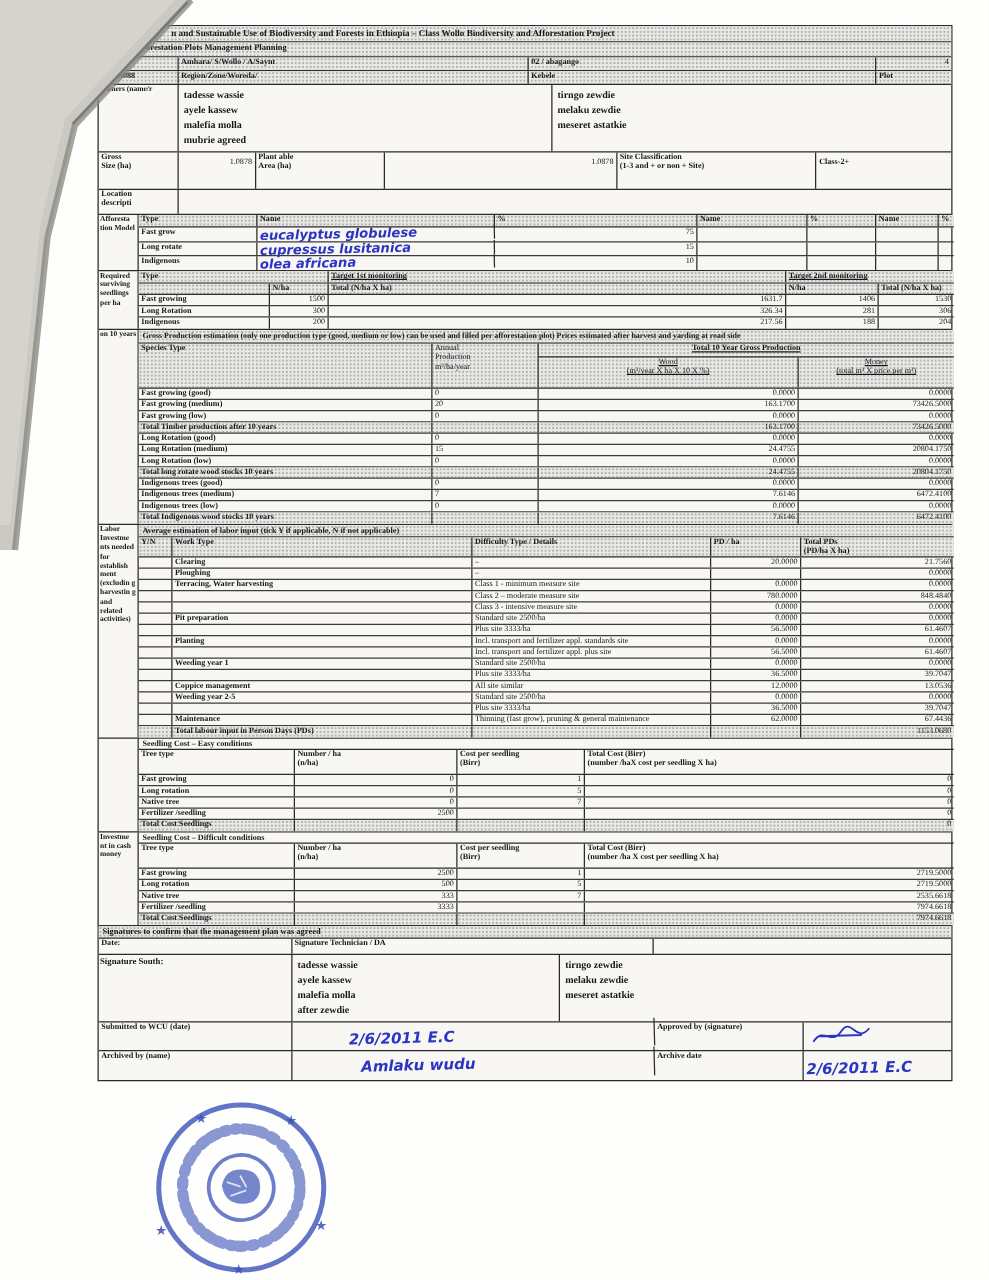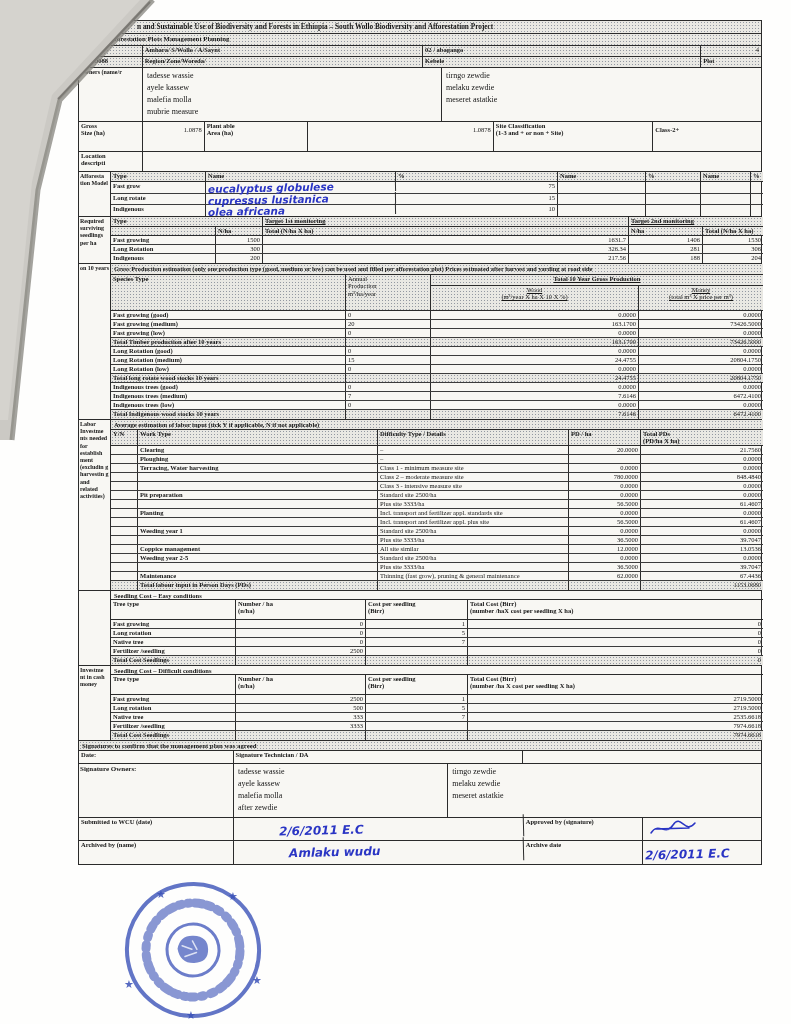--- a/index.html
+++ b/index.html
@@ -17,32 +17,32 @@
 .trow{display:flex;border-bottom:1px solid #3c3c3c;min-height:9px}
 .trow:last-child{border-bottom:none}
 .r{text-align:right}
 .c{text-align:center}
 .b{font-weight:bold}
 .u{text-decoration:underline}
 .shadebg{background-color:#e9e8e3;background-image:radial-gradient(circle,rgba(62,72,96,.5) .5px,transparent .6px);background-size:3px 3px}
 .band{font-weight:bold;font-size:6.8px;padding:1px 3px;border-bottom:1px solid #2b2b2b;overflow:hidden;white-space:nowrap}
 .hw{font-family:"DejaVu Sans",sans-serif;color:#2a35c4;font-style:italic;font-weight:bold;font-size:10.5px;white-space:nowrap;line-height:1;transform:rotate(-1.2deg)}
 .hwbig{font-family:"DejaVu Sans",sans-serif;color:#2a35c4;font-style:italic;font-weight:bold;font-size:12px;white-space:nowrap;transform:rotate(-1.5deg)}
-.names{font-size:8px;font-weight:normal;line-height:12px;padding:2px 4px}
+.names{font-size:8px;font-weight:bold;line-height:12px;padding:2px 4px}
 .name-line{white-space:nowrap}
 .fold{position:absolute;left:0;top:0;z-index:5;pointer-events:none}
 .stamp{position:absolute;left:112px;top:876px;z-index:6}
 .smallhead{font-weight:bold;font-size:6.3px}
 </style>
 </head>
 <body>
 
 <div class="form">
 
-  <div class="band shadebg" style="height:13px;font-size:7.3px;padding-left:58px">n and Sustainable Use of Biodiversity and Forests in Ethiopia – South Wollo Biodiversity and Afforestation Project</div>
+  <div class="band shadebg" style="height:13px;font-size:7.3px;padding-left:58px">n and Sustainable Use of Biodiversity and Forests in Ethiopia – Class Wollo Biodiversity and Afforestation Project</div>
   <div class="band shadebg" style="height:12px;padding-left:18px">the Afforestation Plots Management Planning</div>
 
   <div class="frow shadebg" style="height:11px">
     <div class="tc b" style="width:64px"></div>
     <div class="tc b" style="width:281px">Amhara/ S/Wollo / A/Saynt</div>
     <div class="tc b" style="width:279px">02 / abagango</div>
     <div class="tc last r" style="width:60px">4</div>
   </div>
   <div class="frow shadebg" style="height:11px">
     <div class="tc b" style="width:64px">M/DD088</div>
@@ -51,21 +51,21 @@
     <div class="tc last b" style="width:60px">Plot</div>
   </div>
 
   <div class="sect" style="height:54px">
     <div class="lbl" style="width:64px">Owners
 (name/r</div>
     <div class="names" style="width:300px;border-right:1px solid #2b2b2b">
         <div class="name-line">tadesse wassie</div>
         <div class="name-line">ayele kassew</div>
         <div class="name-line">malefia molla</div>
-        <div class="name-line">mubrie measure</div>
+        <div class="name-line">mubrie agreed</div>
       </div>
     <div class="names" style="width:320px">
         <div class="name-line">tirngo zewdie</div>
         <div class="name-line">melaku zewdie</div>
         <div class="name-line">meseret astatkie</div>
       </div>
   </div>
 
   <div class="frow" style="height:30px">
     <div class="tc b" style="width:64px">Gross
@@ -500,21 +500,21 @@
   </div>
 
   <div class="band shadebg" style="height:10px">Signatures to confirm that the management plan was agreed</div>
   <div class="frow" style="height:13px">
     <div class="tc b" style="width:155px">Date:</div>
     <div class="tc b" style="width:290px">Signature Technician / DA</div>
     <div class="tc last" style="width:239px"></div>
   </div>
 
   <div class="sect" style="height:54px">
-    <div class="lbl" style="width:155px;font-size:7px;border-right:1px solid #2b2b2b">Signature Owners:</div>
+    <div class="lbl" style="width:155px;font-size:7px;border-right:1px solid #2b2b2b">Signature South:</div>
     <div class="names" style="width:215px;border-right:1px solid #2b2b2b">
         <div class="name-line">tadesse wassie</div>
         <div class="name-line">ayele kassew</div>
         <div class="name-line">malefia molla</div>
         <div class="name-line">after zewdie</div>
       </div>
     <div class="names" style="width:314px">
         <div class="name-line">tirngo zewdie</div>
         <div class="name-line">melaku zewdie</div>
         <div class="name-line">meseret astatkie</div>

